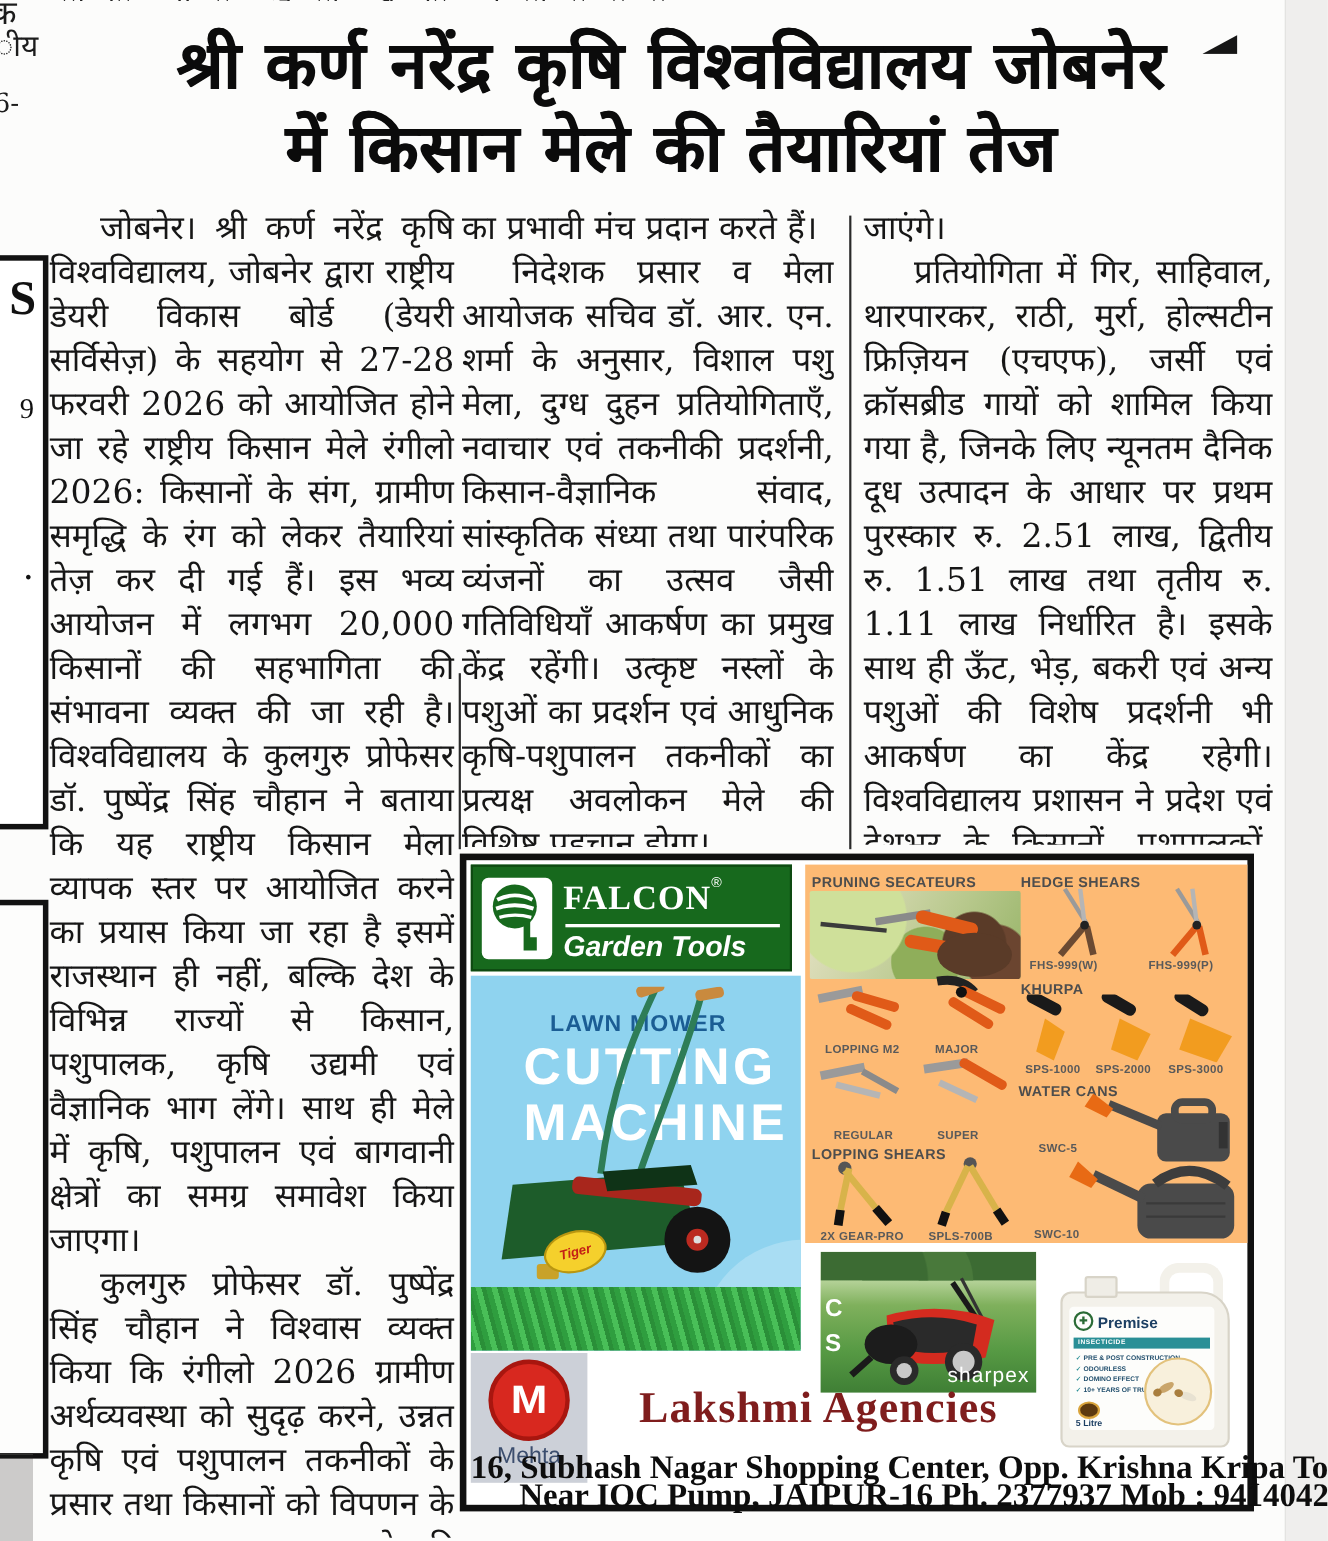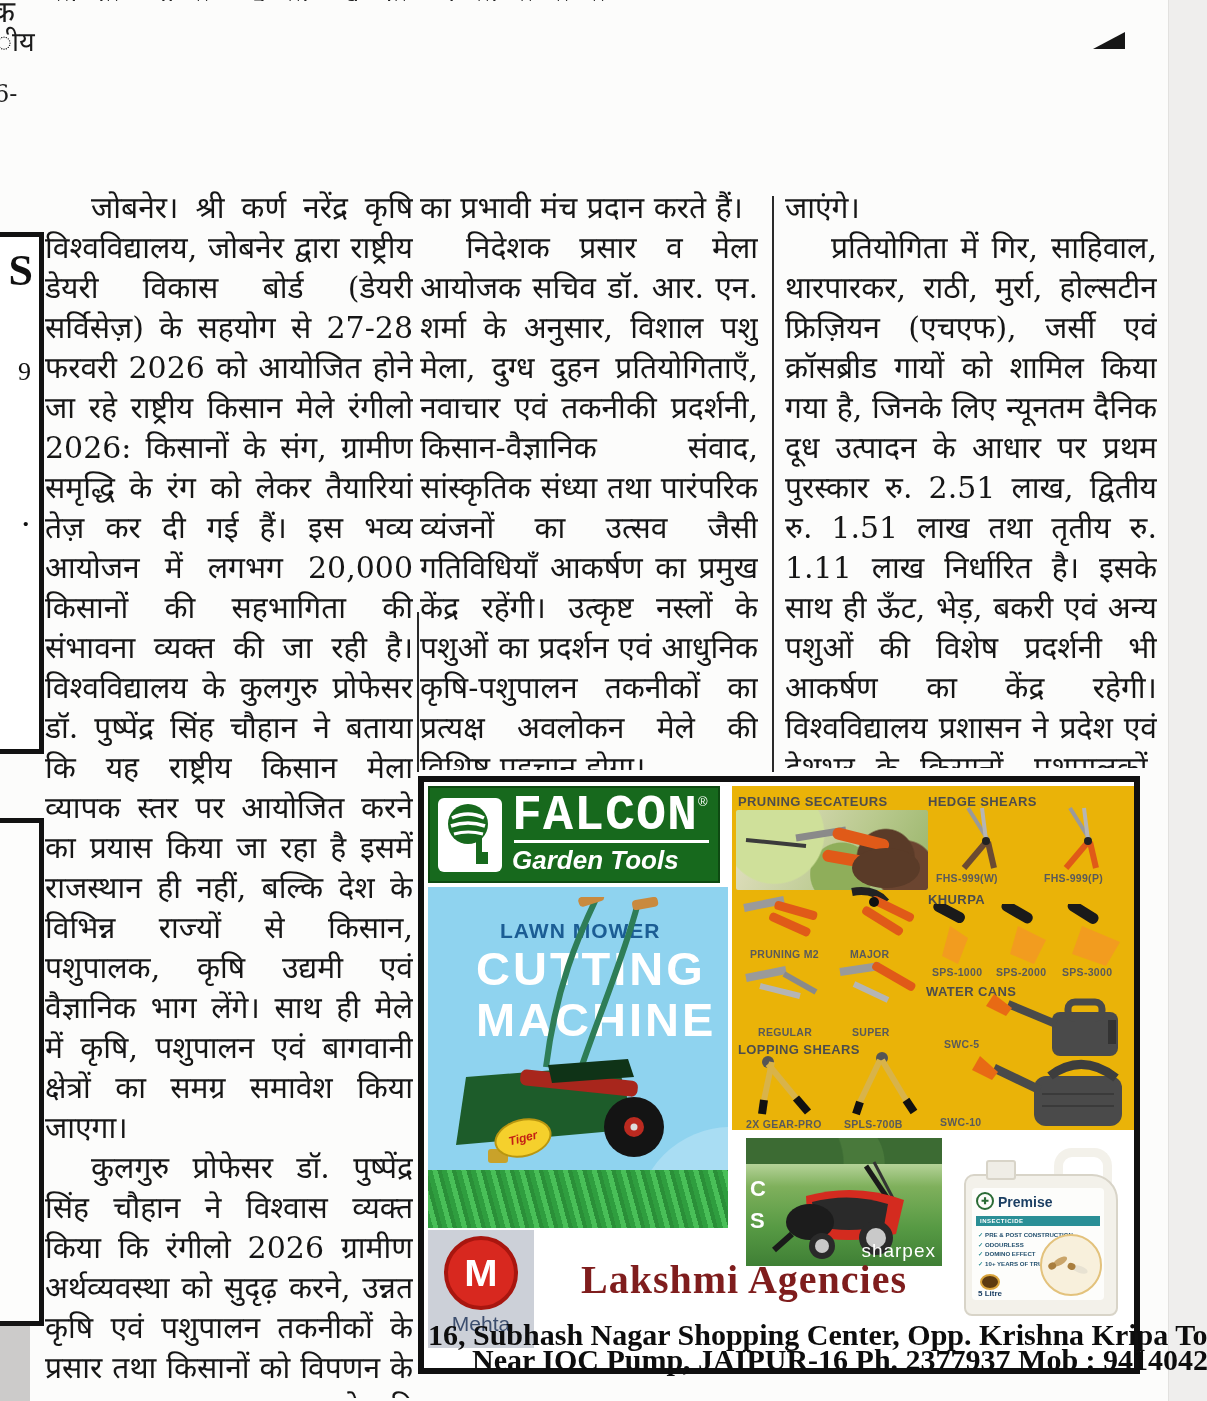--- a/index.html
+++ b/index.html
@@ -29,37 +29,37 @@
   .rule{position:absolute;width:2px;background:#2a2a2a;}
   
   .adbox{position:absolute;left:418px;top:776px;width:722px;height:598px;background:#ffffff;
          border:6px solid #101010;box-sizing:border-box;}
   .ad-inner{position:relative;width:710px;height:586px;}
   
   .falcon{position:absolute;left:4px;top:4px;width:292px;height:97px;background:#17691d;
           border:2px solid #0e4a12;box-sizing:border-box;display:flex;align-items:center;}
   .falcon-mark{position:relative;width:64px;height:74px;background:#ffffff;border-radius:6px;margin-left:8px;flex:0 0 auto;}
   .falcon-text{flex:1;padding-left:10px;position:relative;}
-  .falcon-brand{color:#ffffff;font-weight:800;font-size:50px;line-height:44px;letter-spacing:1px;font-family:Liberation Mono, monospace;}
+  .falcon-brand{color:#ffffff;font-weight:800;font-size:31px;line-height:44px;letter-spacing:1px;font-family:Liberation Serif, serif;}
   .falcon-reg{color:#ffffff;font-size:13px;vertical-align:top;}
   .falcon-line{height:3px;background:#ffffff;width:195px;margin:2px 0 2px 2px;}
   .falcon-tag{color:#ffffff;font-style:italic;font-weight:700;font-size:26px;font-family:"Liberation Sans",sans-serif;}
   
   .mower-panel{position:absolute;left:4px;top:105px;width:300px;height:341px;background:#8fd3ef;overflow:hidden;}
   .mp-kicker{position:absolute;left:72px;top:32px;color:#1b5d94;font-weight:800;font-size:21px;letter-spacing:1px;}
   .mp-title{position:absolute;left:48px;top:56px;color:#ffffff;font-weight:800;font-size:47px;line-height:51px;letter-spacing:3px;font-family:"Liberation Sans",sans-serif;}
   .mp-circle{position:absolute;left:208px;top:240px;width:190px;height:190px;border-radius:50%;background:#a9ddf3;}
   .mp-grass{position:absolute;left:0;bottom:0;width:100%;height:58px;
             background:repeating-linear-gradient(75deg,#2f9e3f 0 5px,#49bf58 5px 10px,#2a8f38 10px 14px);}
   .mp-svg{position:absolute;left:0;top:10px;}
   .tiger{position:absolute;left:66px;top:232px;width:54px;height:34px;background:#f5d02c;border:2px solid #b99610;
          border-radius:50%;color:#c42015;font-style:italic;font-weight:700;font-size:12px;display:flex;
          align-items:center;justify-content:center;transform:rotate(-14deg);}
   
-  .products{position:absolute;left:308px;top:4px;width:402px;height:344px;background:#eab308;}
+  .products{position:absolute;left:308px;top:4px;width:402px;height:344px;background:#fdba74;}
   .plabel{position:absolute;color:#4d4d4d;font-weight:700;font-size:13px;letter-spacing:.4px;font-family:"Liberation Sans",sans-serif;}
   .pmodel{position:absolute;color:#5a5a5a;font-weight:700;font-size:10.5px;letter-spacing:.3px;}
   .photo-pruning{position:absolute;left:4px;top:24px;width:192px;height:80px;border-radius:2px;
      background:
        radial-gradient(circle at 78% 60%,#5a3b28 0 18%,transparent 19%),
        radial-gradient(circle at 88% 75%,#6b4530 0 16%,transparent 17%),
        radial-gradient(circle at 20% 30%,#cfe09a 0 30%,transparent 31%),
        radial-gradient(circle at 55% 80%,#8fae5a 0 25%,transparent 26%),
        linear-gradient(120deg,#e8e3c8,#b9c98e 60%,#97b468);}
   .tool{position:absolute;}
@@ -122,20 +122,24 @@
   <div class="lfrag" style="left:-6px;top:80px;font-size:24px;">6-</div>
 
   <div class="lbox" style="left:-42px;top:232px;width:76px;height:512px;">
     <span class="ch" style="right:6px;top:8px;font-size:44px;font-weight:700;">S</span>
     <span class="ch" style="right:8px;top:120px;font-size:26px;">9</span>
     <span class="ch" style="right:10px;top:266px;font-size:26px;font-weight:700;">.</span>
   </div>
   <div class="lbox" style="left:-42px;top:818px;width:76px;height:498px;background:#fdfdfc;"></div>
   <div class="graypatch"></div>
 
+  <div class="headline">
+    <div class="l1">श्री कर्ण नरेंद्र कृषि विश्वविद्यालय जोबनेर</div>
+    <div class="l2">में किसान मेले की तैयारियां तेज</div>
+  </div>
 
   <div class="rule" style="left:417px;top:612px;height:160px;"></div>
   <div class="rule" style="left:772px;top:196px;height:576px;"></div>
 
   <div class="col" style="left:45px;top:188px;width:368px;height:1210px;">
     <p class="ind">जोबनेर। श्री कर्ण नरेंद्र कृषि विश्वविद्यालय, जोबनेर द्वारा राष्ट्रीय डेयरी विकास बोर्ड (डेयरी सर्विसेज़) के सहयोग से 27-28 फरवरी 2026 को आयोजित होने जा रहे राष्ट्रीय किसान मेले रंगीलो 2026: किसानों के संग, ग्रामीण समृद्धि के रंग को लेकर तैयारियां तेज़ कर दी गई हैं। इस भव्य आयोजन में लगभग 20,000 किसानों की सहभागिता की संभावना व्यक्त की जा रही है। विश्वविद्यालय के कुलगुरु प्रोफेसर डॉ. पुष्पेंद्र सिंह चौहान ने बताया कि यह राष्ट्रीय किसान मेला व्यापक स्तर पर आयोजित करने का प्रयास किया जा रहा है इसमें राजस्थान ही नहीं, बल्कि देश के विभिन्न राज्यों से किसान, पशुपालक, कृषि उद्यमी एवं वैज्ञानिक भाग लेंगे। साथ ही मेले में कृषि, पशुपालन एवं बागवानी क्षेत्रों का समग्र समावेश किया जाएगा।</p>
     <p class="ind">कुलगुरु प्रोफेसर डॉ. पुष्पेंद्र सिंह चौहान ने विश्वास व्यक्त किया कि रंगीलो 2026 ग्रामीण अर्थव्यवस्था को सुदृढ़ करने, उन्नत कृषि एवं पशुपालन तकनीकों के प्रसार तथा किसानों को विपणन के नए अवसर उपलब्ध कराने की दिशा में मील का पत्थर सिद्ध होगा। डॉ. मीनेश शाह, अध्यक्ष, राष्ट्रीय डेयरी विकास बोर्ड एवं NDS ने कहा कि राजस्थान का डेयरी क्षेत्र ग्रामीण समृद्धि के एक सशक्त इंजन के रूप में उभर रहा है, जो देश के कुल दूध उत्पादन में लगभग 16 प्रतिशत का योगदान देता है। ऐसे आयोजन डेयरी इकोसिस्टम को प्रदर्शित करने तथा उसे और अधिक सुदृढ़ बनाने</p>
   </div>
   <div class="col" style="left:420px;top:188px;width:338px;height:582px;">
     <p>का प्रभावी मंच प्रदान करते हैं।</p>
@@ -236,21 +240,21 @@
           </svg>
         </div>
         <div class="tool" style="left:102px;top:100px;">
           <svg width="84" height="60" viewBox="0 0 84 60">
             <path d="M18 6 Q40 2 52 16" stroke="#222" stroke-width="8" fill="none"></path>
             <rect x="36" y="18" width="46" height="9" rx="4" fill="#e05a18" transform="rotate(26 58 22)"></rect>
             <rect x="26" y="30" width="46" height="9" rx="4" fill="#e05a18" transform="rotate(32 48 34)"></rect>
             <circle cx="40" cy="16" r="5" fill="#111"></circle>
           </svg>
         </div>
-        <div class="pmodel" style="left:18px;top:162px;">PRUNING M2</div>
+        <div class="pmodel" style="left:18px;top:162px;">LOPPING M2</div>
         <div class="pmodel" style="left:118px;top:162px;">MAJOR</div>
 
         <div class="plabel" style="left:196px;top:106px;">KHURPA</div>
         <div class="tool" style="left:196px;top:118px;">
           <svg width="70" height="62" viewBox="0 0 70 62">
             <rect x="4" y="2" width="34" height="11" rx="5" fill="#1a1a1a" transform="rotate(28 20 8)"></rect>
             <polygon points="22,22 40,34 30,60 14,52" fill="#f29c1f"></polygon>
           </svg>
         </div>
         <div class="tool" style="left:262px;top:118px;">

